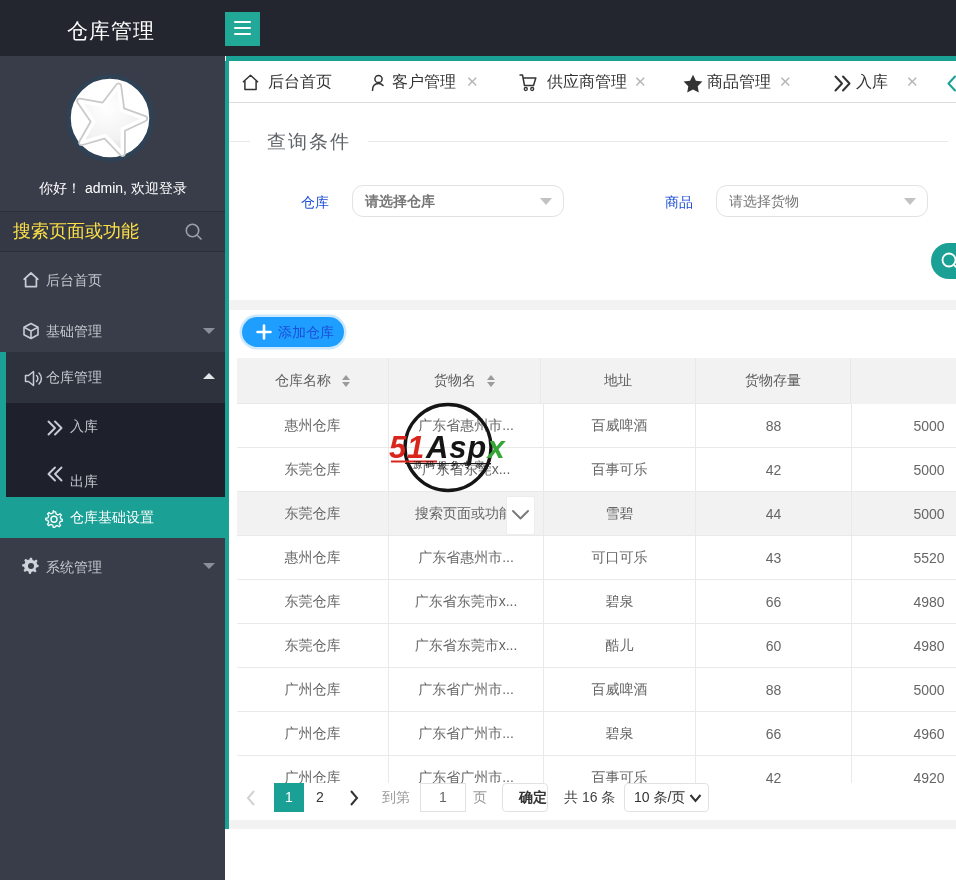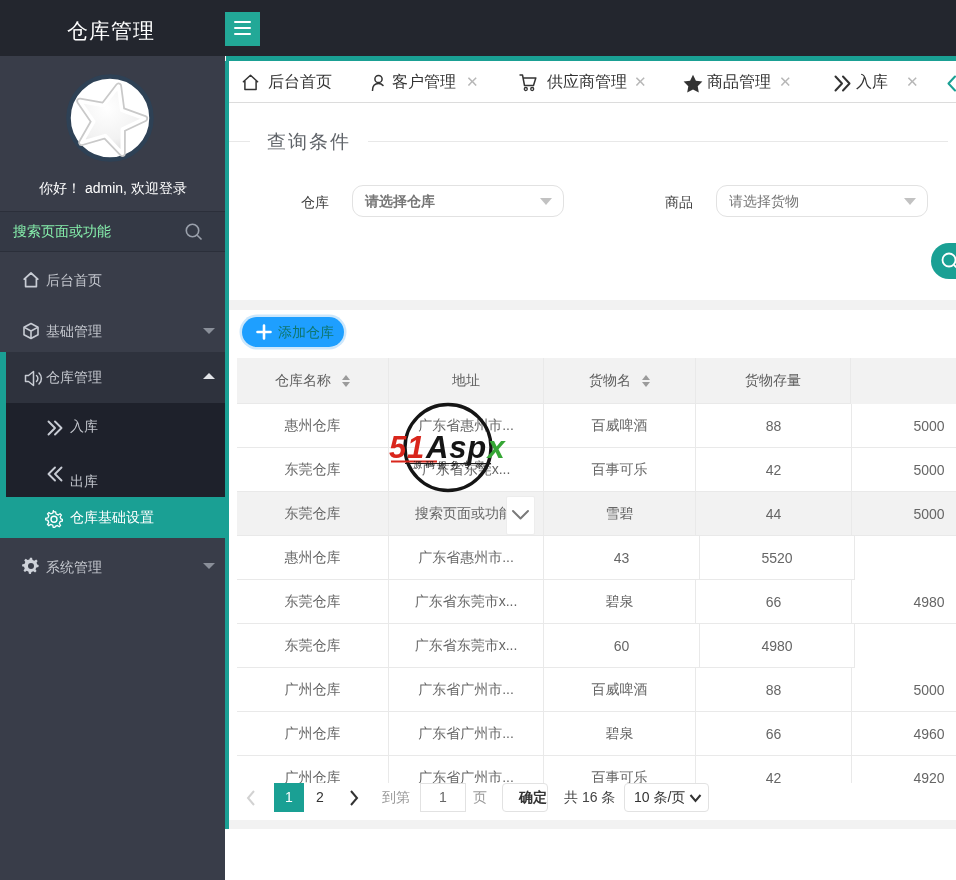--- a/index.html
+++ b/index.html
@@ -21,21 +21,21 @@
   #tealleft{left:225px;top:61px;width:3.5px;height:768px;background:#1AA094;}
   #tabbar{left:229px;top:61px;width:727px;height:42px;background:#fff;border-bottom:1px solid #dcdcdc;box-sizing:border-box;}
   .tabtext{position:absolute;top:61px;height:42px;line-height:42px;font-size:16px;color:#333;}
   .tabx{position:absolute;top:75px;font-size:15px;color:#b7b7b7;line-height:14px;}
   #contentbg{left:229px;top:103px;width:727px;height:726px;background:#F2F2F2;}
   #card1{left:229px;top:103px;width:727px;height:197px;background:#fff;}
   #card2{left:229px;top:310px;width:727px;height:510px;background:#fff;}
   
   #fline{left:229px;top:141px;width:719px;height:1px;background:#e8e8e8;}
   #ftitle{left:250px;top:129px;width:118px;background:#fff;text-align:center;font-size:19px;letter-spacing:2px;color:#5f6368;}
-  .flabel{font-size:14px;color:#404040;top:194px;}
+  .flabel{font-size:14px;color:#1d4ed8;top:194px;}
   .fselect{top:185px;width:212px;height:32px;border:1px solid #e2e2e2;border-radius:11px;background:#fff;box-sizing:border-box;font-size:14px;color:#777;line-height:30px;padding-left:12px;}
   .selcaret{position:absolute;top:13px;width:0;height:0;border-left:6px solid transparent;border-right:6px solid transparent;border-top:7px solid #c2c2c2;}
   #searchbtn{left:931px;top:243px;width:54px;height:36px;border-radius:18px;background:#1AA094;}
   
   #addbtn{left:242px;top:317px;width:102px;height:30px;border-radius:15px;background:#1E9FFF;box-shadow:0 0 0 2.5px #cde7fb;}
   
   #table{left:237px;top:358px;width:727px;height:427px;overflow:hidden;}
   .trow{position:relative;width:900px;height:44px;display:flex;background:#fff;}
   .trow.h{height:46px;background:#F2F2F2;}
   .trow.g{background:#F2F2F2;}
@@ -72,21 +72,21 @@
       <stop offset="100%" stop-color="#dcdcdc"></stop>
     </radialGradient>
   </defs>
   <circle cx="44" cy="44" r="41.5" fill="#ffffff" stroke="#2e4155" stroke-width="4.5"></circle>
   <path transform="rotate(15 44 44)" d="M44 11 L53.4 33.6 L77.5 35.6 L58.8 51.6 L65 75 L44 62.2 L23 75 L29.2 51.6 L10.5 35.6 L34.6 33.6 Z" fill="#ededed" stroke="#c9c9c9" stroke-width="7" stroke-linejoin="round"></path>
   <path transform="rotate(15 44 44)" d="M44 11 L53.4 33.6 L77.5 35.6 L58.8 51.6 L65 75 L44 62.2 L23 75 L29.2 51.6 L10.5 35.6 L34.6 33.6 Z" fill="url(#stg)" stroke="#ffffff" stroke-width="3.5" stroke-linejoin="round"></path>
 </svg>
 <div class="abs" style="left:0;top:180px;width:226px;text-align:center;color:#fff;font-size:14px;">你好！ admin, 欢迎登录</div>
 
 <div class="abs" style="left:0;top:211px;width:226px;height:41px;background:#343945;border-top:1px solid #2b2f3a;border-bottom:1px solid #2b2f3a;box-sizing:border-box;">
-  <div class="abs" style="left:13px;top:0;line-height:39px;font-size:14px;color:#86efac;">搜索页面或功能</div>
+  <div class="abs" style="left:13px;top:0;line-height:39px;font-size:18px;color:#fde047;">搜索页面或功能</div>
   <svg class="abs" style="left:184px;top:10px;" width="20" height="20" viewBox="0 0 20 20">
     <circle cx="8.5" cy="8.5" r="6.2" fill="none" stroke="#9aa0ab" stroke-width="1.6"></circle>
     <line x1="13.2" y1="13.2" x2="17.5" y2="17.5" stroke="#9aa0ab" stroke-width="1.6"></line>
   </svg>
 </div>
 
 <svg class="abs" style="left:22px;top:271px;" width="18" height="18" viewBox="0 0 18 18">
   <path d="M2.2 8.2 L9 2 L15.8 8.2 M3.6 7.4 L3.6 15.6 L14.4 15.6 L14.4 7.4" fill="none" stroke="#c8ccd4" stroke-width="1.7" stroke-linejoin="round" stroke-linecap="round"></path>
 </svg>
 <div class="abs mtext" style="left:46px;top:258px;height:45px;line-height:45px;">后台首页</div>
@@ -176,33 +176,33 @@
 <div id="searchbtn" class="abs"></div>
 <svg class="abs" style="left:940px;top:251px;" width="22" height="22" viewBox="0 0 22 22">
   <circle cx="9" cy="9" r="6.5" fill="none" stroke="#fff" stroke-width="1.8"></circle>
   <line x1="14" y1="14" x2="19" y2="19" stroke="#fff" stroke-width="1.8"></line>
 </svg>
 
 <div id="addbtn" class="abs"></div>
 <svg class="abs" style="left:256px;top:324px;" width="16" height="16" viewBox="0 0 16 16">
   <path d="M8 1.5 L8 14.5 M1.5 8 L14.5 8" stroke="#fff" stroke-width="2.6" stroke-linecap="round"></path>
 </svg>
-<div class="abs" style="left:278px;top:317px;height:30px;line-height:30px;font-size:14px;color:#0f766e;">添加仓库</div>
+<div class="abs" style="left:278px;top:317px;height:30px;line-height:30px;font-size:14px;color:#1d4ed8;">添加仓库</div>
 
 <div id="table" class="abs">
   <div class="trow h">
     <div class="cell c1">仓库名称<span class="sorts">
           <i class="s-u"></i>
           <i class="s-d"></i>
         </span></div>
-    <div class="cell c2">地址</div>
     <div class="cell c3">货物名<span class="sorts">
           <i class="s-u"></i>
           <i class="s-d"></i>
         </span></div>
+    <div class="cell c2">地址</div>
     <div class="cell c5">货物存量</div>
   </div>
   <div class="trow">
       <div class="cell c1">惠州仓库</div>
       <div class="cell c2">广东省惠州市...</div>
       <div class="cell c3">百威啤酒</div>
       <div class="cell c4">88</div>
       <div class="cell c5">5000</div>
     </div>
   <div class="trow">
@@ -215,33 +215,35 @@
   <div class="trow g">
       <div class="cell c1">东莞仓库</div>
       <div class="cell c2">搜索页面或功能.</div>
       <div class="cell c3">雪碧</div>
       <div class="cell c4">44</div>
       <div class="cell c5">5000</div>
     </div>
   <div class="trow">
       <div class="cell c1">惠州仓库</div>
       <div class="cell c2">广东省惠州市...</div>
+      <div class="cell c3">可口可乐</div>
       <div class="cell c4">43</div>
       <div class="cell c5">5520</div>
     </div>
   <div class="trow">
       <div class="cell c1">东莞仓库</div>
       <div class="cell c2">广东省东莞市x...</div>
       <div class="cell c3">碧泉</div>
       <div class="cell c4">66</div>
       <div class="cell c5">4980</div>
     </div>
   <div class="trow">
       <div class="cell c1">东莞仓库</div>
       <div class="cell c2">广东省东莞市x...</div>
+      <div class="cell c3">酷儿</div>
       <div class="cell c4">60</div>
       <div class="cell c5">4980</div>
     </div>
   <div class="trow">
       <div class="cell c1">广州仓库</div>
       <div class="cell c2">广东省广州市...</div>
       <div class="cell c3">百威啤酒</div>
       <div class="cell c4">88</div>
       <div class="cell c5">5000</div>
     </div>

